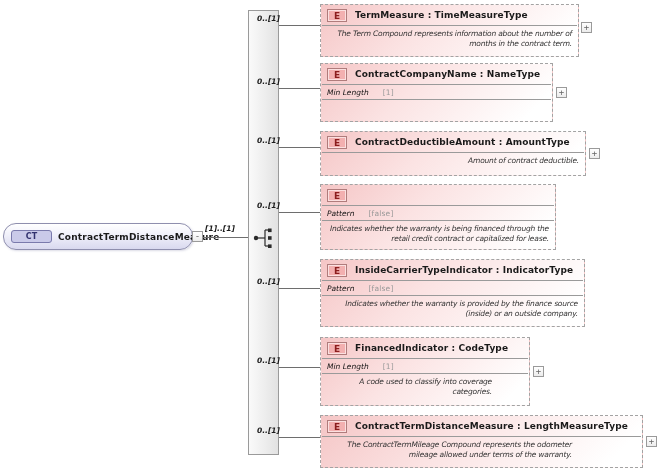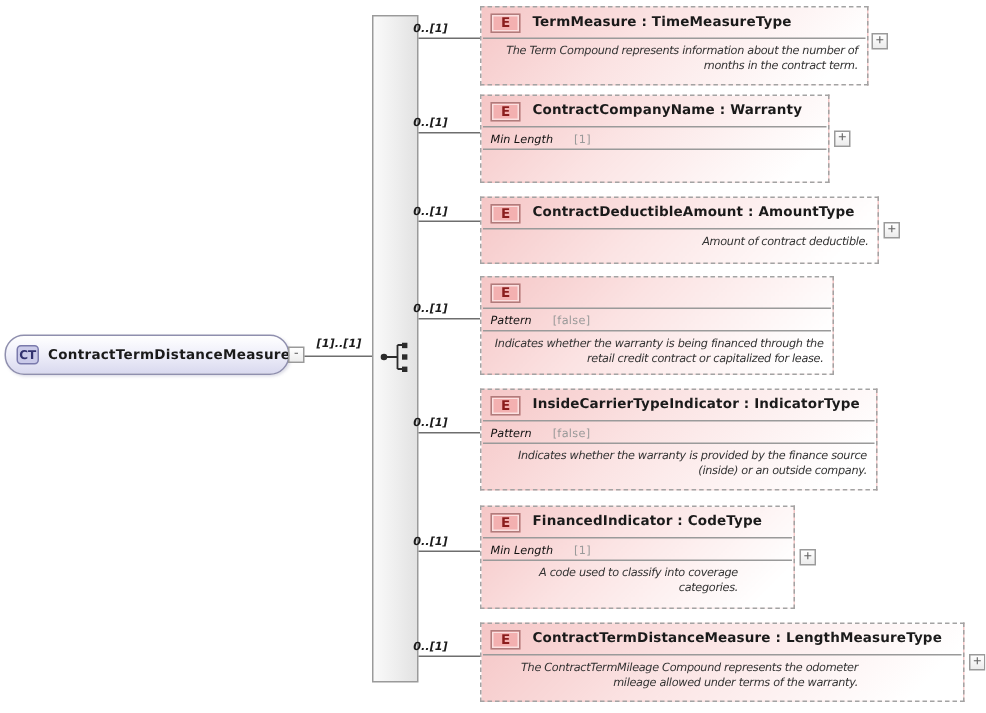--- a/index.html
+++ b/index.html
@@ -12,41 +12,41 @@
 
   
   .ct-box {
     position:absolute; left:3px; top:223px; width:190px; height:27px;
     border:1px solid #8f8fae; border-radius:13px;
     background:linear-gradient(to bottom, #ffffff 0%, #f0f0fa 45%, #d9d9ef 100%);
     display:flex; align-items:center; padding-left:7px;
     box-shadow:1px 1px 2px rgba(120,120,160,0.25);
   }
   .ct-badge {
-    display:inline-block; width:15px; height:13px; line-height:12px;
+    display:inline-block; width:41px; height:13px; line-height:12px;
     border:1px solid #7a7aac; border-radius:3px; background:#cacae9;
     color:#31316e; font-size:8px; font-weight:bold; text-align:center;
     flex:0 0 auto;
   }
   .ct-title {
     font-size:9px; font-weight:bold; color:#1a1a1a; margin-left:6px;
     letter-spacing:0.2px; white-space:nowrap;
   }
   .toggle-btn {
     position:absolute; width:11px; height:11px;
     border:1px solid #9a9a9a; background:linear-gradient(to bottom,#ffffff,#ececec);
     color:#666; font-size:9px; line-height:9px; text-align:center;
     cursor:pointer; padding:0; font-family:"DejaVu Sans Mono", monospace;
   }
 
   
   .hline { position:absolute; height:1px; background:#6e6e6e; }
   .card-label {
     position:absolute; font-size:7.5px; font-weight:bold; font-style:italic;
-    color:#1a1a1a; white-space:nowrap; text-align:center;
+    color:#1a1a1a; white-space:nowrap; text-align:left;
   }
   .model-bar {
     position:absolute; left:248px; top:10px; width:31px; height:445px;
     border:1px solid #9a9a9a;
     background:linear-gradient(to right, #fafafa 0%, #ececec 60%, #e2e2e2 100%);
   }
   .compositor { position:absolute; left:251px; top:226px; cursor:pointer; }
 
   
   .elem {
@@ -118,21 +118,21 @@
     <div class="sep"></div>
     <div class="elem-desc">The Term Compound represents information about the number of months in the contract term.</div>
   </div>
   <button class="toggle-btn" style="left:581px; top:22px;">+</button>
 
   <div class="hline" style="left:279px; top:88px; width:41px;"></div>
   <div class="card-label" style="left:257px; top:77px; width:60px;">0..[1]</div>
   <div class="elem" style="left:320px; top:63px; width:233px; height:59px;">
     <div class="elem-head">
       <span class="e-badge">E</span>
-      <span class="elem-title">ContractCompanyName : Warranty</span>
+      <span class="elem-title">ContractCompanyName : NameType</span>
     </div>
     <div class="sep"></div>
     <div class="facet-row">
       <span class="facet-name">Min Length</span>
       <span class="facet-value">[1]</span>
     </div>
     <div class="sep"></div>
   </div>
   <button class="toggle-btn" style="left:556px; top:87px;">+</button>
 

